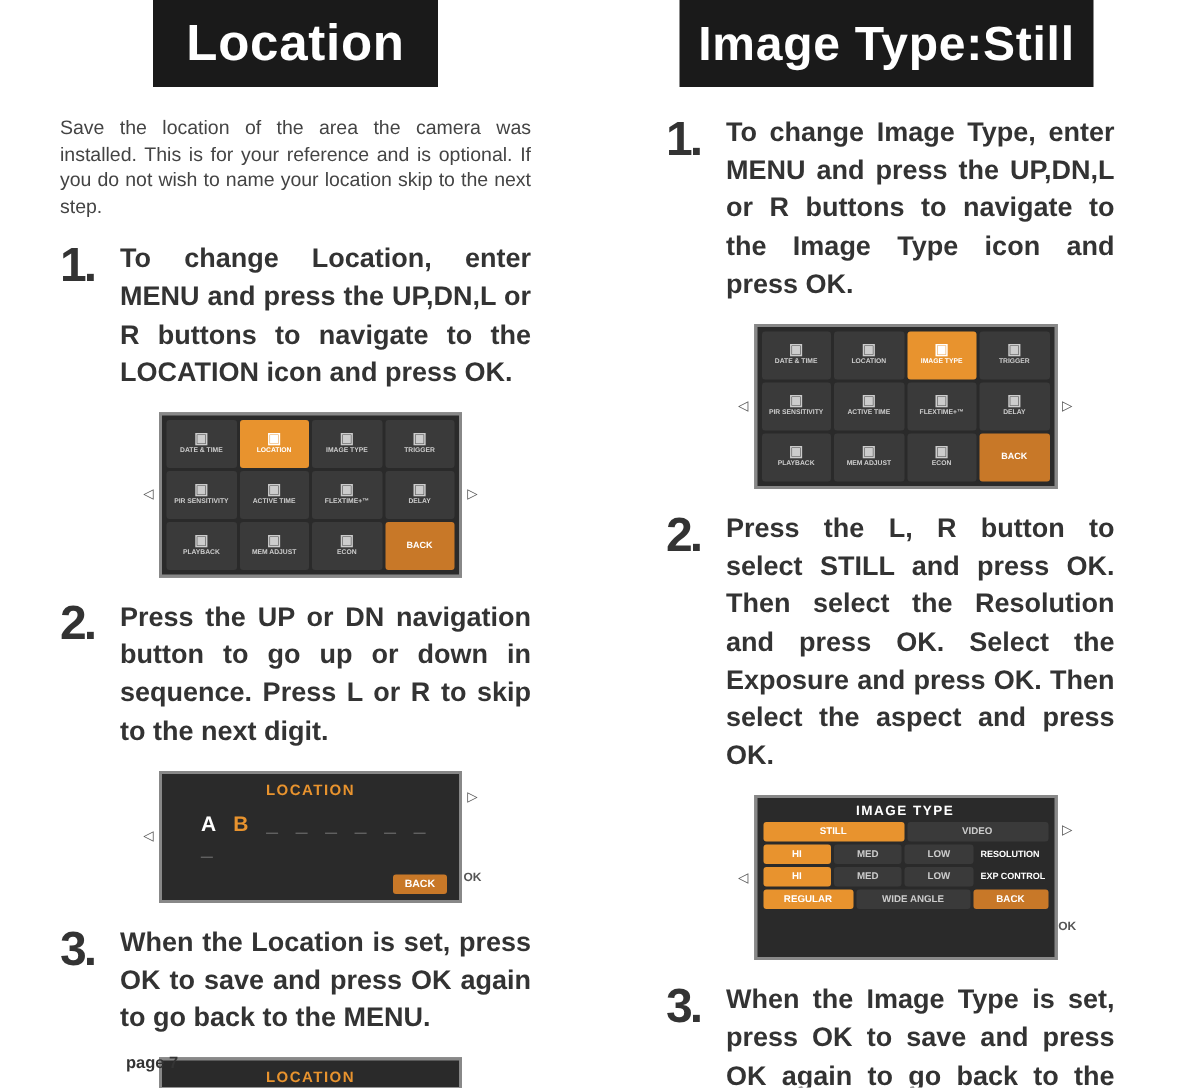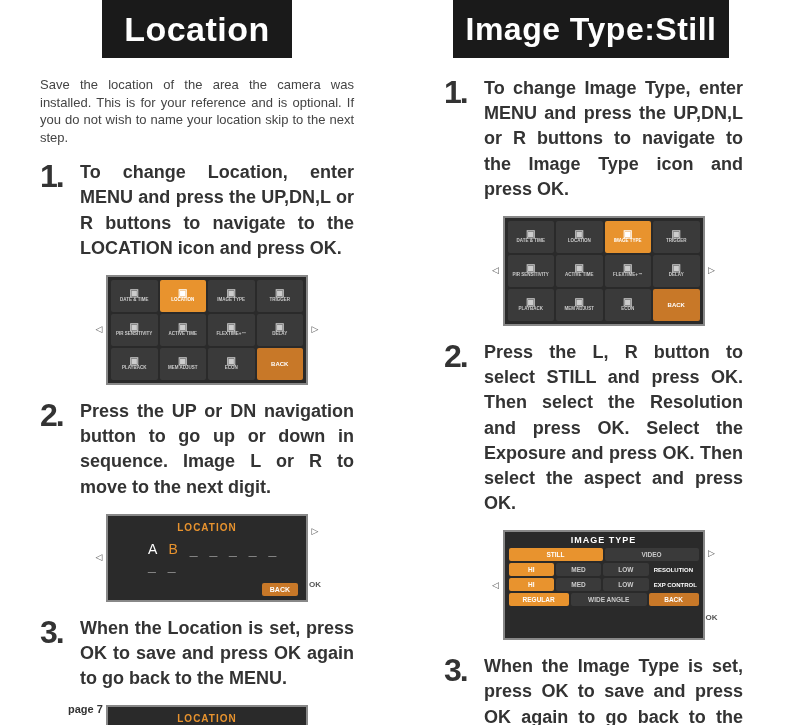--- a/index.html
+++ b/index.html
@@ -97,39 +97,39 @@
     overflow: hidden;
     padding: 1px;
   }
   .cell.sel { background: #e8932e; color: #fff; }
   .cell.back { background: #c87828; color: #fff; font-size: 6px; }
   .cell .glyph { font-size: 10px; line-height: 1; }
 
   
   .loc-screen { color:#fff; padding: 6px 8px 4px 8px; height:100%; display:flex; flex-direction:column; }
   .loc-title { color:#e8932e; font-size:10px; font-weight:bold; letter-spacing:1px; text-align:center; margin-bottom:8px; }
-  .loc-chars { font-size:14px; font-weight:normal; letter-spacing:4px; margin-left: 32px; color:#fff; }
+  .loc-chars { font-size:14px; font-weight:bold; letter-spacing:4px; margin-left: 18px; color:#fff; }
   .loc-chars .active { color:#e8932e; }
   .loc-back { align-self:flex-end; margin-top:auto; background:#c87828; color:#fff; font-size:7px; font-weight:bold; padding:3px 8px; border-radius:2px; }
 
   
   .it-screen { color:#fff; height:100%; display:flex; flex-direction:column; padding:3px 4px; }
   .it-title { color:#fff; font-size:9px; font-weight:bold; letter-spacing:1px; text-align:center; margin-bottom:3px; }
   .it-row { display:flex; gap:2px; margin-bottom:2px; align-items:center; }
   .pill { background:#3a3a3a; color:#ccc; font-size:6.5px; font-weight:bold; padding:3px 4px; border-radius:2px; text-align:center; }
   .pill.sel { background:#e8932e; color:#fff; }
   .pill.back { background:#c87828; color:#fff; font-size:6.5px; }
   .half { flex:1; }
   .third { flex:1; }
   .lbl { font-size:6px; font-weight:bold; color:#fff; padding-left:3px; flex:1.2; }
 
   .page-num {
     position: absolute;
     bottom: 10px;
-    left: 68px;
+    left: 84px;
     font-size: 11px;
     font-weight: bold;
     color: #333;
   }
 </style>
 </head>
 <body>
 
 <div class="columns">
 
@@ -198,21 +198,21 @@
             </div>
           </div>
         <div class="edge edge-right">
             <span class="tri">▷</span>
           </div>
       </div>
     </div>
 
     <div class="step">
       <div class="step-num">2.</div>
-      <div class="step-text">Press the UP or DN navigation button to go up or down in sequence. Image L or R to move to the next digit.</div>
+      <div class="step-text">Press the UP or DN navigation button to go up or down in sequence. Press L or R to skip to the next digit.</div>
     </div>
     <div class="fig-wrap">
       <div class="device device-short">
         <div class="edge">
             <span class="tri">◁</span>
           </div>
         <div class="screen">
           <div class="loc-screen">
             <div class="loc-title">LOCATION</div>
             <div class="loc-chars">A <span class="active">B</span> <span style="color:#888">_ _ _ _ _ _ _</span></div>

